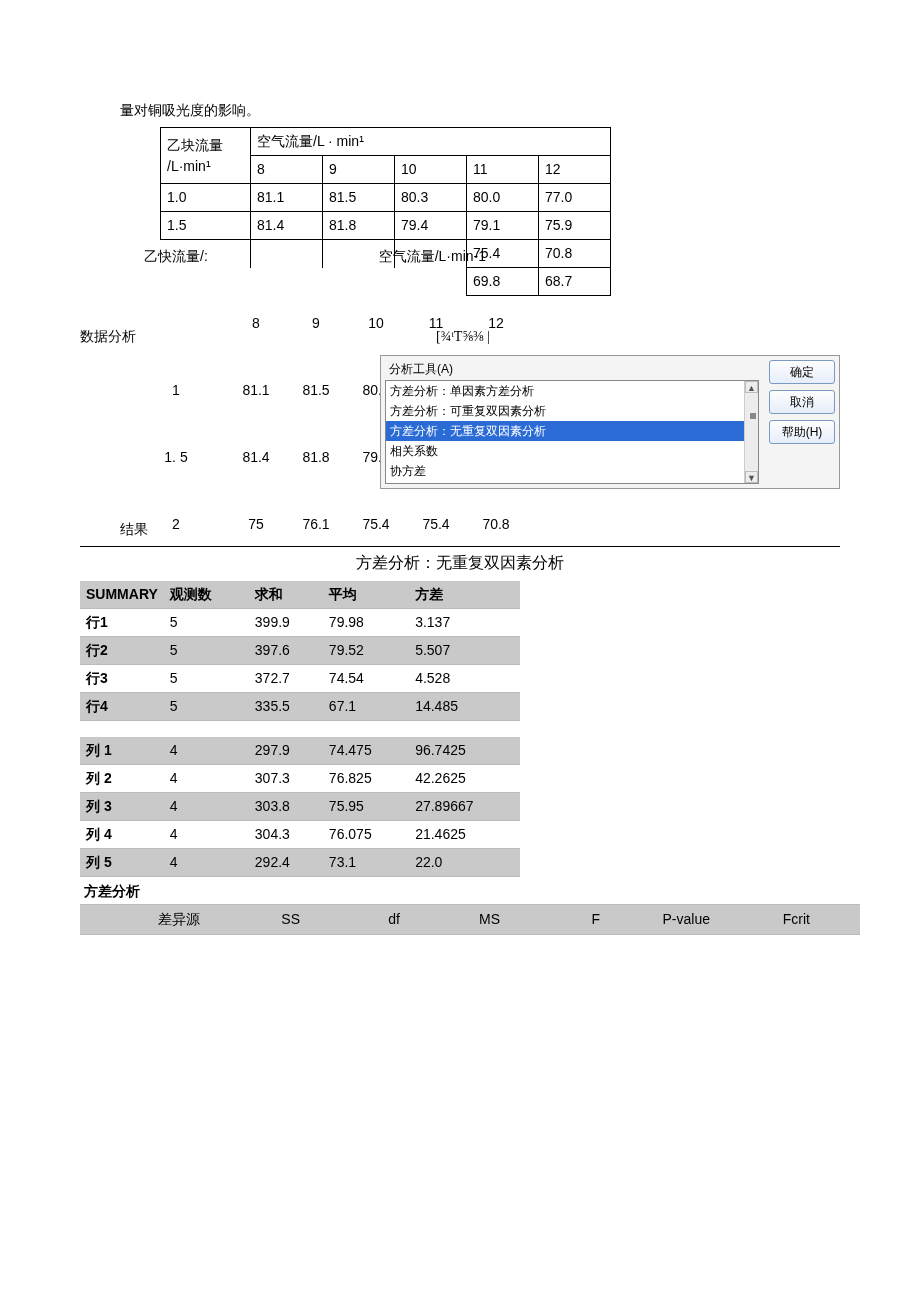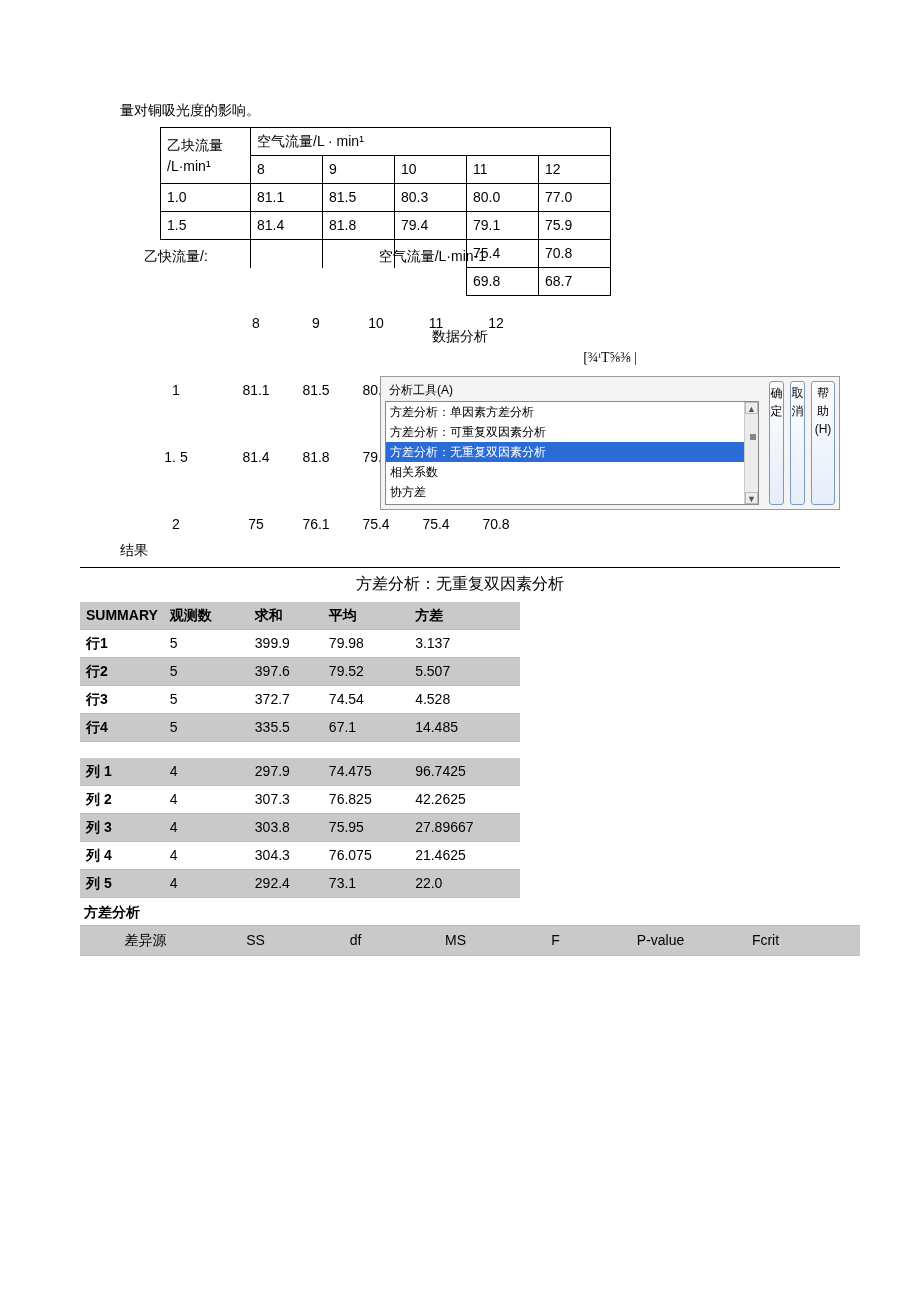--- a/index.html
+++ b/index.html
@@ -41,21 +41,21 @@
     font-size: 14px;
     line-height: 1.6;
     background: transparent;
     white-space: pre;
   }
   .ov-row { display: flex; }
   .ov-row span { display: inline-block; text-align: center; }
   .ov-lbl { width: 120px; text-align: left; padding-left: 20px; }
   .ov-col { width: 60px; }
 
-  .label-da { margin-top: 30px; margin-left: 0; display: flex; align-items: center; flex-direction: column; }
+  .label-da { margin-top: 30px; margin-left: 0; display: flex; align-items: center; }
   .label-da .lt { flex: 0 0 auto; }
   .fraction-junk { margin-left: 300px; font-family: serif; }
 
   
   .dlg-wrap { display: flex; justify-content: flex-end; margin-top: 8px; margin-bottom: 30px; }
   .dlg {
     width: 460px;
     border: 1px solid #999;
     background: #f4f4f4;
     display: flex;
@@ -71,21 +71,21 @@
     overflow: hidden;
     position: relative;
     font-size: 12px;
   }
   .lb-item { padding: 1px 4px; white-space: nowrap; }
   .lb-sel { background: #2a6bd6; color: #fff; }
   .sb { position: absolute; right: 0; top: 0; bottom: 0; width: 14px; background: #ececec; border-left: 1px solid #ccc;}
   .sb .up, .sb .dn { height: 12px; font-size: 9px; text-align: center; line-height: 12px; color: #555; border: 1px solid #bbb;}
   .sb .track { position: absolute; top: 12px; bottom: 12px; width: 100%; }
   .sb .thumb-ind { position: absolute; right: 2px; top: 20px; width: 6px; height: 6px; background: #888;}
-  .dlg-right { width: 76px; padding-left: 10px; display: flex; flex-direction: row; gap: 6px;}
+  .dlg-right { width: 76px; padding-left: 10px; display: flex; flex-direction: column; gap: 6px;}
   .btn {
     border: 1px solid #7a9ac2;
     border-radius: 3px;
     background: linear-gradient(#fdfdfd,#e6eefb);
     font-size: 12px;
     text-align: center;
     padding: 2px 0;
     cursor: pointer;
   }
 
@@ -113,21 +113,21 @@
   .anova-sub { font-weight: bold; margin: 4px 0 2px 4px; }
 
   .anova-hdr {
     width: 780px;
     background: #c9c9c9;
     border-top: 1px solid #bbb;
     border-bottom: 1px solid #bbb;
     padding: 4px 0;
   }
   .anova-hdr-row { display: flex; }
-  .anova-hdr-row span { display: inline-block; text-align: center; padding-left: 11px; }
+  .anova-hdr-row span { display: inline-block; text-align: right; padding-left: 11px; }
   .a1 { width: 120px; padding-left: 40px; }
   .a2, .a3, .a4, .a5, .a6, .a7 { width: 100px; }
   .a6 { width: 110px;}
 </style>
 </head>
 <body>
 
 <div class="intro-line">量对铜吸光度的影响。</div>
 
 <table class="tbl1">

